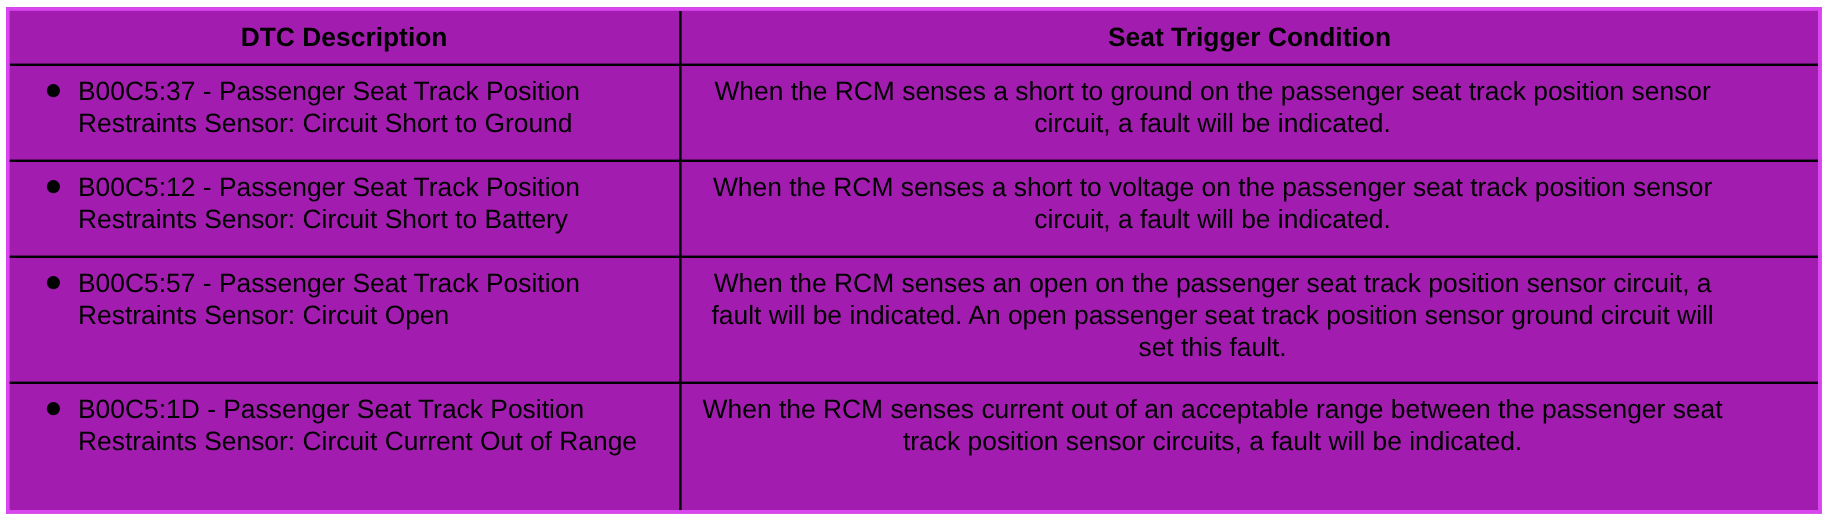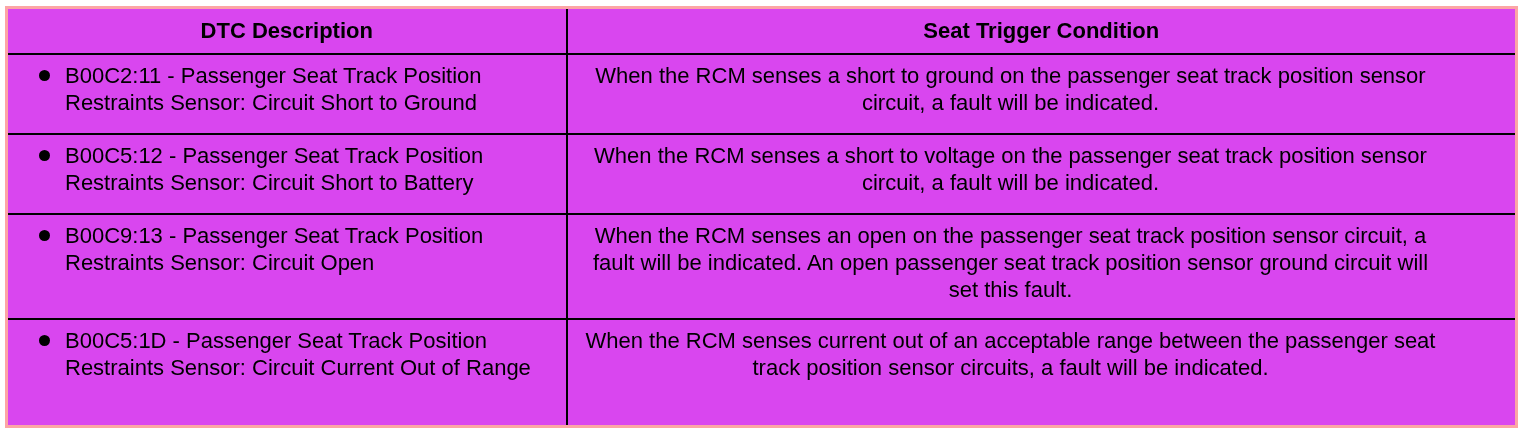--- a/index.html
+++ b/index.html
@@ -14,22 +14,22 @@
     height: 432px;
     box-sizing: border-box;
     padding: 6px 5px;
     background: #ffffff;
     overflow: hidden;
   }
   table.dtc-table {
     border-collapse: collapse;
     table-layout: fixed;
     width: 1510px;
-    border: 3px solid #fca5a5;
-    background: #d946ef;
+    border: 3px solid #d946ef;
+    background: #a21caf;
   }
   .col-dtc  { width: 560px; }
   .col-cond { width: 950px; }
   table.dtc-table th,
   table.dtc-table td {
     border: 2px solid #000000;
     box-sizing: border-box;
     font-size: 22px;
     line-height: 27px;
     color: #000000;
@@ -87,21 +87,21 @@
       <tr class="header-row">
         <th>DTC Description</th>
         <th>Seat Trigger Condition</th>
       </tr>
     </thead>
     <tbody>
       <tr class="data-row row-0">
         <td class="dtc-cell">
           <div class="dtc-item">
             <span class="bullet"></span>
-            <div class="dtc-text">B00C2:11 - Passenger Seat Track Position Restraints Sensor: Circuit Short to Ground</div>
+            <div class="dtc-text">B00C5:37 - Passenger Seat Track Position Restraints Sensor: Circuit Short to Ground</div>
           </div>
         </td>
         <td class="cond-cell">
           <div class="cond-text">When the RCM senses a short to ground on the passenger seat track position sensor circuit, a fault will be indicated.</div>
         </td>
       </tr>
       <tr class="data-row row-1">
         <td class="dtc-cell">
           <div class="dtc-item">
             <span class="bullet"></span>
@@ -109,21 +109,21 @@
           </div>
         </td>
         <td class="cond-cell">
           <div class="cond-text">When the RCM senses a short to voltage on the passenger seat track position sensor circuit, a fault will be indicated.</div>
         </td>
       </tr>
       <tr class="data-row row-2">
         <td class="dtc-cell">
           <div class="dtc-item">
             <span class="bullet"></span>
-            <div class="dtc-text">B00C9:13 - Passenger Seat Track Position Restraints Sensor: Circuit Open</div>
+            <div class="dtc-text">B00C5:57 - Passenger Seat Track Position Restraints Sensor: Circuit Open</div>
           </div>
         </td>
         <td class="cond-cell">
           <div class="cond-text">When the RCM senses an open on the passenger seat track position sensor circuit, a fault will be indicated. An open passenger seat track position sensor ground circuit will set this fault.</div>
         </td>
       </tr>
       <tr class="data-row row-3">
         <td class="dtc-cell">
           <div class="dtc-item">
             <span class="bullet"></span>

